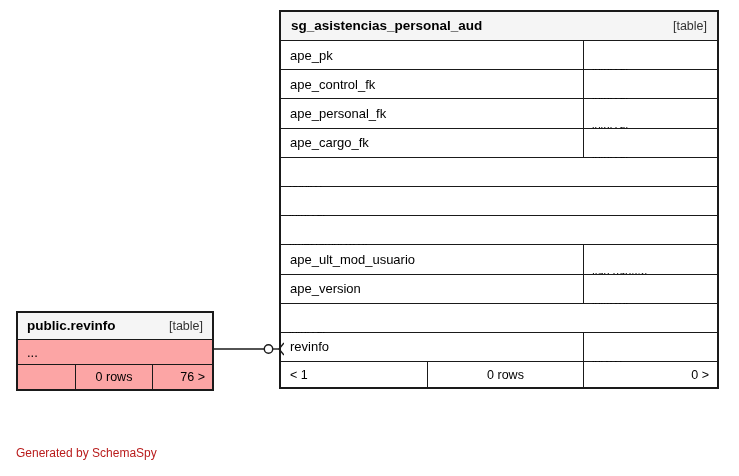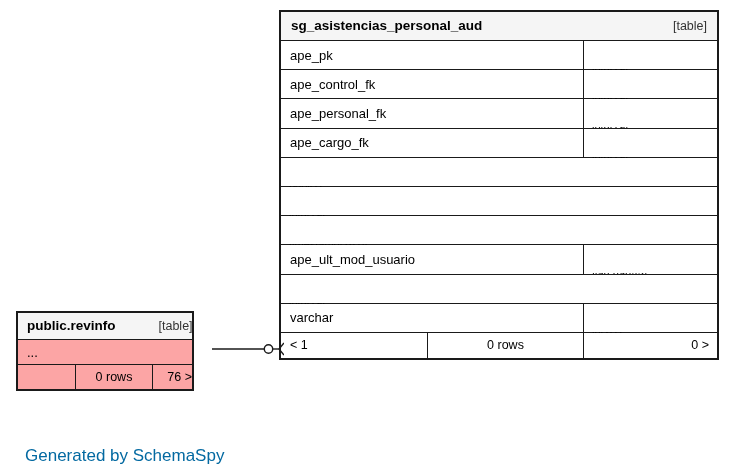--- a/index.html
+++ b/index.html
@@ -127,21 +127,21 @@
     align-items: center;
     justify-content: flex-end;
     padding-right: 8px;
     box-sizing: border-box;
   }
 
   
   #side-table {
     left: 16px;
     top: 311px;
-    width: 178px;
+    width: 198px;
   }
   #side-table .table-header {
     height: 27px;
     padding: 5px 9px 6px 9px;
   }
   .side-body {
     display: flex;
     align-items: center;
     height: 25px;
     padding-left: 9px;
@@ -166,39 +166,40 @@
     align-items: center;
     justify-content: center;
     border-right: 1px solid #1a1a1a;
     box-sizing: border-box;
   }
   .side-foot-right {
     flex: 1 1 auto;
     display: flex;
     align-items: center;
     justify-content: flex-end;
+    padding-right: 7px;
     box-sizing: border-box;
   }
 
   
   #connector {
     position: absolute;
     left: 212px;
     top: 336px;
     width: 72px;
     height: 26px;
   }
 
   
   #generated-by {
     position: absolute;
-    left: 25px;
+    left: 16px;
     top: 446px;
-    font-size: 17px;
-    color: #0369a1;
+    font-size: 12px;
+    color: #b91c1c;
   }
 </style>
 </head>
 <body>
 
 <div class="table-box" id="main-table">
 
   <div class="table-header">
     <span class="table-title">sg_asistencias_personal_aud</span>
     <span class="table-tag">[table]</span>
@@ -245,28 +246,34 @@
     <div class="col-type">timestamp[26,0]</div>
   </div>
 
   <div class="col-row">
     <div class="col-name">
       <span>ape_ult_mod_usuario</span>
     </div>
     <div class="col-type">varchar[45]</div>
   </div>
 
-
-  <div class="col-row">
-    <div class="col-type">int8[19]</div>
-  </div>
-
-  <div class="col-row">
-    <div class="col-name">
-      <span>varchar</span>
+  <div class="col-row">
+    <div class="col-name">
+      <span>ape_version</span>
+    </div>
+    <div class="col-type">int4[10]</div>
+  </div>
+
+  <div class="col-row">
+    <div class="col-type">int8[19]</div>
+  </div>
+
+  <div class="col-row">
+    <div class="col-name">
+      <span>revinfo</span>
     </div>
     <div class="col-type">int2[7]</div>
   </div>
 
   <div class="table-footer">
     <div class="foot-left">&lt; 1</div>
     <div class="foot-mid">0 rows</div>
     <div class="foot-right">0 &gt;</div>
   </div>
 </div>

